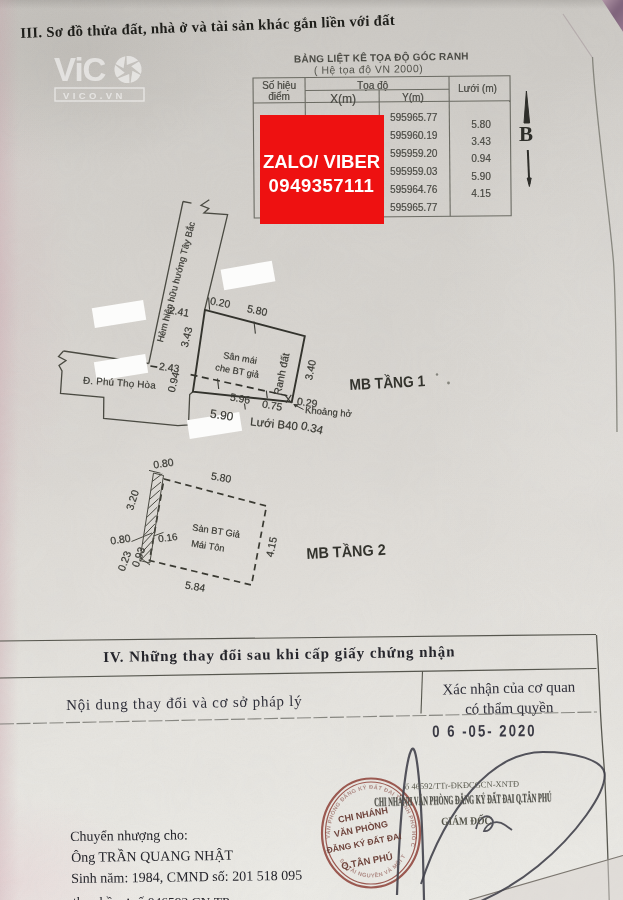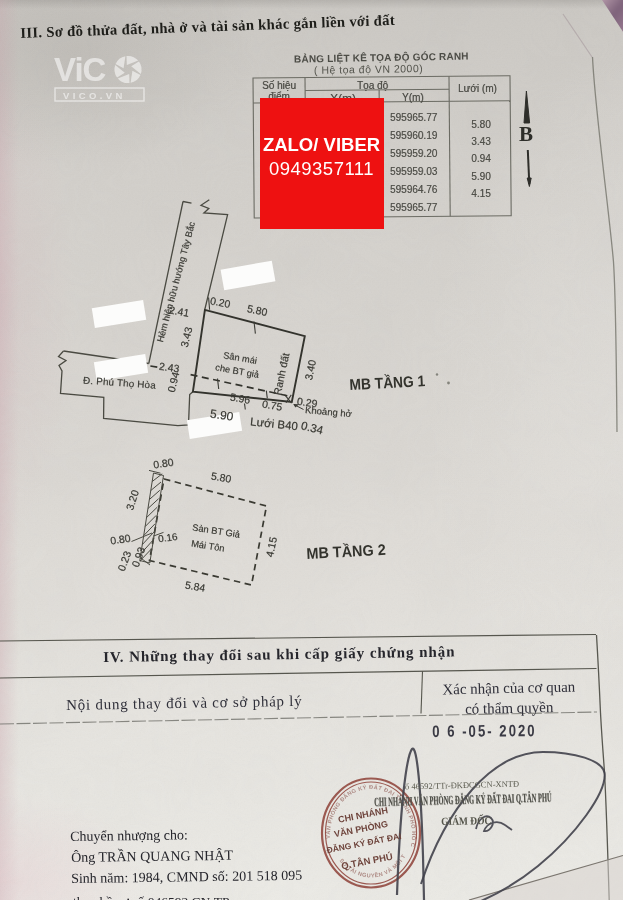--- a/index.html
+++ b/index.html
@@ -179,23 +179,23 @@
 <div class="lbl" style="left:258px;top:80px;width:42px;text-align:center;color:#4c4c46;font-size:10px;line-height:11px;">Số hiệu<br>điểm</div>
 <div class="lbl" style="left:357px;top:80px;color:#4c4c46;font-size:10px;">Tọa độ</div>
 <div class="lbl" style="left:330px;top:92px;color:#4c4c46;font-size:12px;">X(m)</div>
 <div class="lbl" style="left:402px;top:91.5px;color:#4c4c46;font-size:10px;">Y(m)</div>
 <div class="lbl" style="left:458px;top:82.5px;color:#4c4c46;font-size:10px;">Lưới (m)</div>
 
 <div class="lbl" style="left:390px;top:108.5px;color:#50504a;font-size:10px;line-height:18px;width:50px;">595965.77<br>595960.19<br>595959.20<br>595959.03<br>595964.76<br>595965.77</div>
 
 <div class="lbl" style="left:468px;top:116px;color:#50504a;font-size:10px;line-height:17.2px;text-align:center;width:26px;">5.80<br>3.43<br>0.94<br>5.90<br>4.15</div>
 
-<div class="abs" style="left:259.5px;top:98px;width:124px;height:131px;background:#ee1111;">
+<div class="abs" style="left:259.5px;top:115px;width:124px;height:109px;background:#ee1111;">
   <div class="abs" style="left:0;top:36px;width:124px;text-align:center;color:#ffffff;font-weight:bold;font-size:18.5px;">ZALO/ VIBER</div>
-  <div class="abs" style="left:0;top:60px;width:124px;text-align:center;color:#ffffff;font-weight:normal;font-size:18.5px;letter-spacing:0.5px;">0949357111</div>
+  <div class="abs" style="left:0;top:60px;width:124px;text-align:center;color:#ffffff;font-weight:bold;font-size:18.5px;letter-spacing:0.5px;">0949357111</div>
 </div>
 
 <div class="lbl" style="left:176px;top:282px;transform:translate(-50%,-50%) rotate(-75deg);transform-origin:center;font-size:9.2px;">Hẻm hiện hữu hướng Tây Bắc</div>
 
 <div class="lbl" style="left:169px;top:305px;transform:rotate(10deg);">2.41</div>
 
 <div class="lbl" style="left:210px;top:296px;transform:rotate(11deg);">0.20</div>
 
 <div class="lbl" style="left:247px;top:304px;transform:rotate(12deg);">5.80</div>
 

